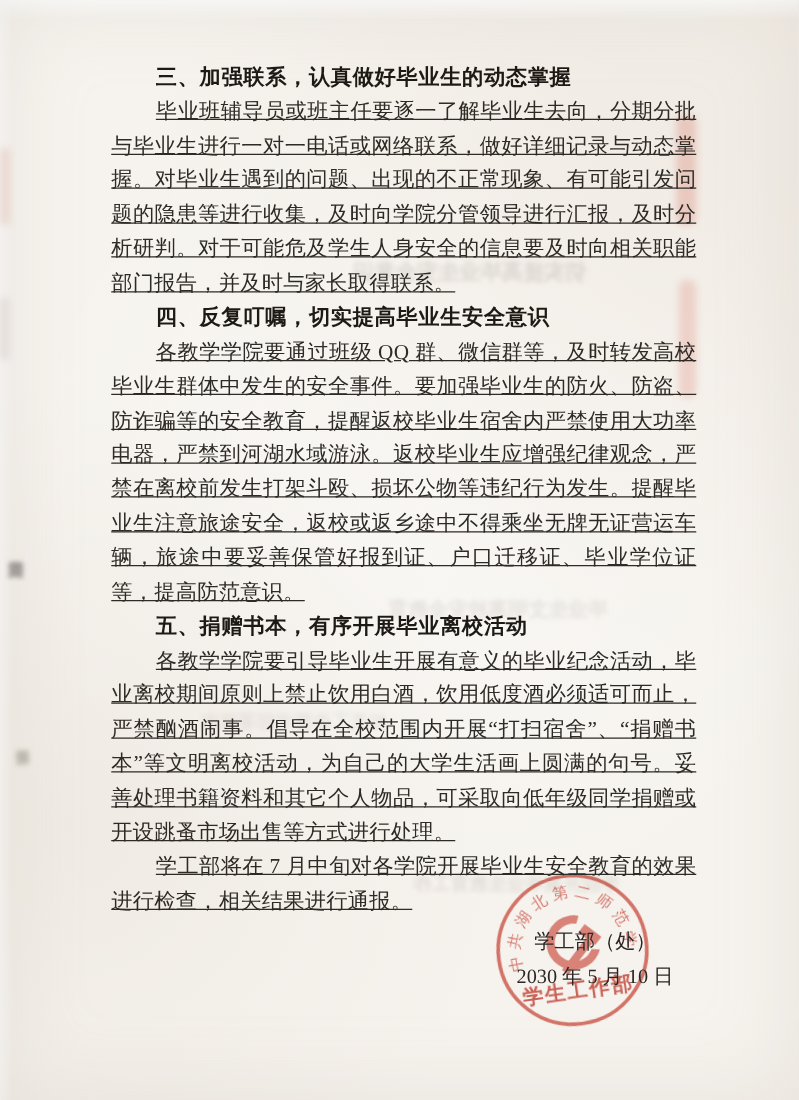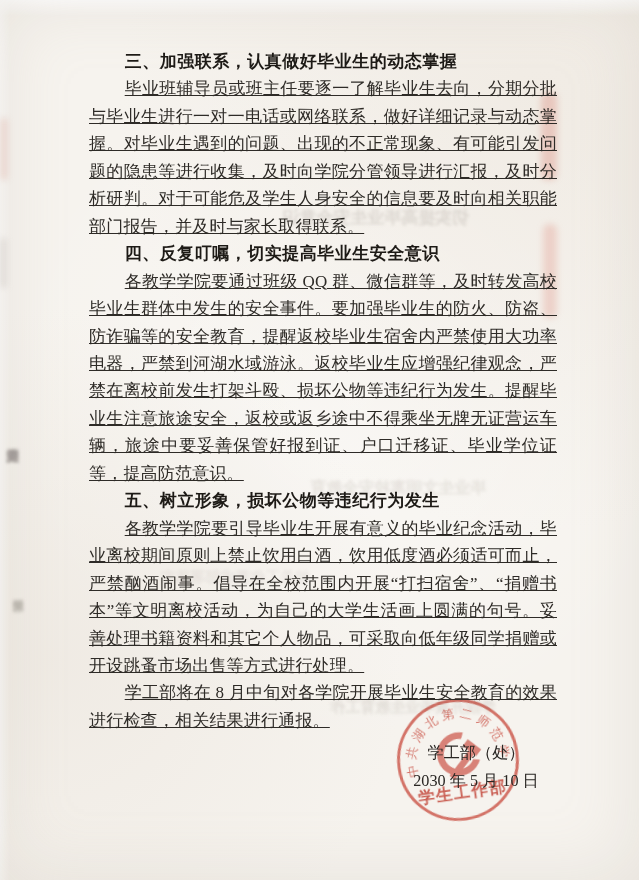--- a/index.html
+++ b/index.html
@@ -88,22 +88,22 @@
     </g>
     <text x="100" y="158" font-size="25" font-weight="bold" fill="#c5392c" opacity="0.88" text-anchor="middle" letter-spacing="2" font-family="Liberation Serif, DejaVu Serif, serif">学生工作部</text>
   </svg>
 
   <div class="content" id="doc-body">
 
     <div class="heading">三、加强联系，认真做好毕业生的动态掌握</div>
       <div class="para">毕业班辅导员或班主任要逐一了解毕业生去向，分期分批与毕业生进行一对一电话或网络联系，做好详细记录与动态掌握。对毕业生遇到的问题、出现的不正常现象、有可能引发问题的隐患等进行收集，及时向学院分管领导进行汇报，及时分析研判。对于可能危及学生人身安全的信息要及时向相关职能部门报告，并及时与家长取得联系。</div>
       <div class="heading">四、反复叮嘱，切实提高毕业生安全意识</div>
       <div class="para">各教学学院要通过班级 QQ 群、微信群等，及时转发高校毕业生群体中发生的安全事件。要加强毕业生的防火、防盗、防诈骗等的安全教育，提醒返校毕业生宿舍内严禁使用大功率电器，严禁到河湖水域游泳。返校毕业生应增强纪律观念，严禁在离校前发生打架斗殴、损坏公物等违纪行为发生。提醒毕业生注意旅途安全，返校或返乡途中不得乘坐无牌无证营运车辆，旅途中要妥善保管好报到证、户口迁移证、毕业学位证等，提高防范意识。</div>
-      <div class="heading">五、树立形象，损坏公物等违纪行为发生</div>
+      <div class="heading">五、捐赠书本，有序开展毕业离校活动</div>
       <div class="para">各教学学院要引导毕业生开展有意义的毕业纪念活动，毕业离校期间原则上禁止饮用白酒，饮用低度酒必须适可而止，严禁酗酒闹事。倡导在全校范围内开展“打扫宿舍”、“捐赠书本”等文明离校活动，为自己的大学生活画上圆满的句号。妥善处理书籍资料和其它个人物品，可采取向低年级同学捐赠或开设跳蚤市场出售等方式进行处理。</div>
-      <div class="para">学工部将在 8 月中旬对各学院开展毕业生安全教育的效果进行检查，相关结果进行通报。</div>
+      <div class="para">学工部将在 7 月中旬对各学院开展毕业生安全教育的效果进行检查，相关结果进行通报。</div>
       <div class="signature">
       <div class="signer">学工部（处）</div>
       <div class="date">2030 年 5 月 10 日</div>
     </div>
   </div>
 
 </div>
 
 </body></html>

